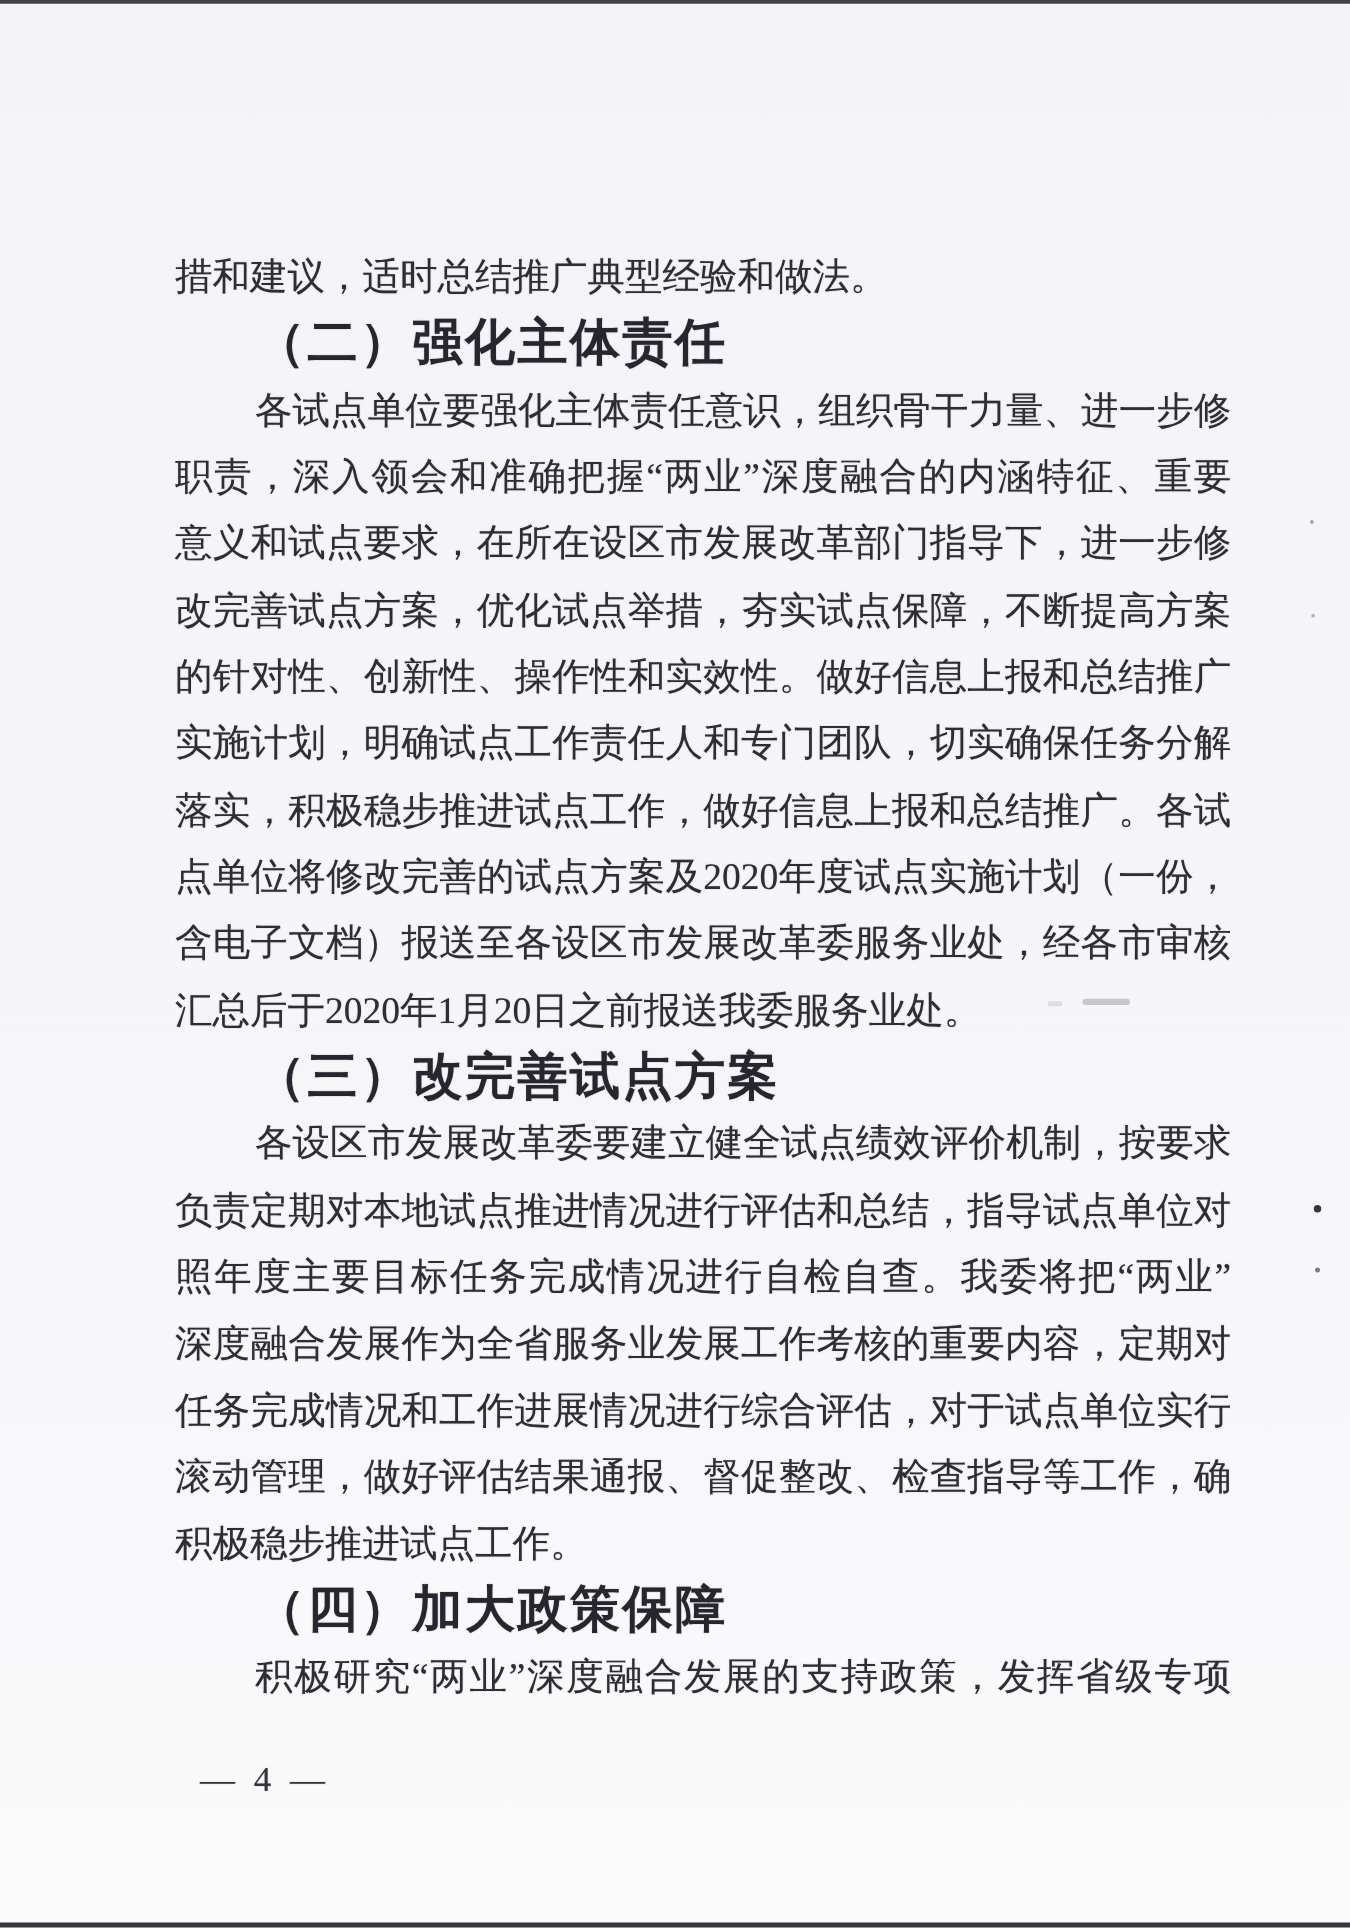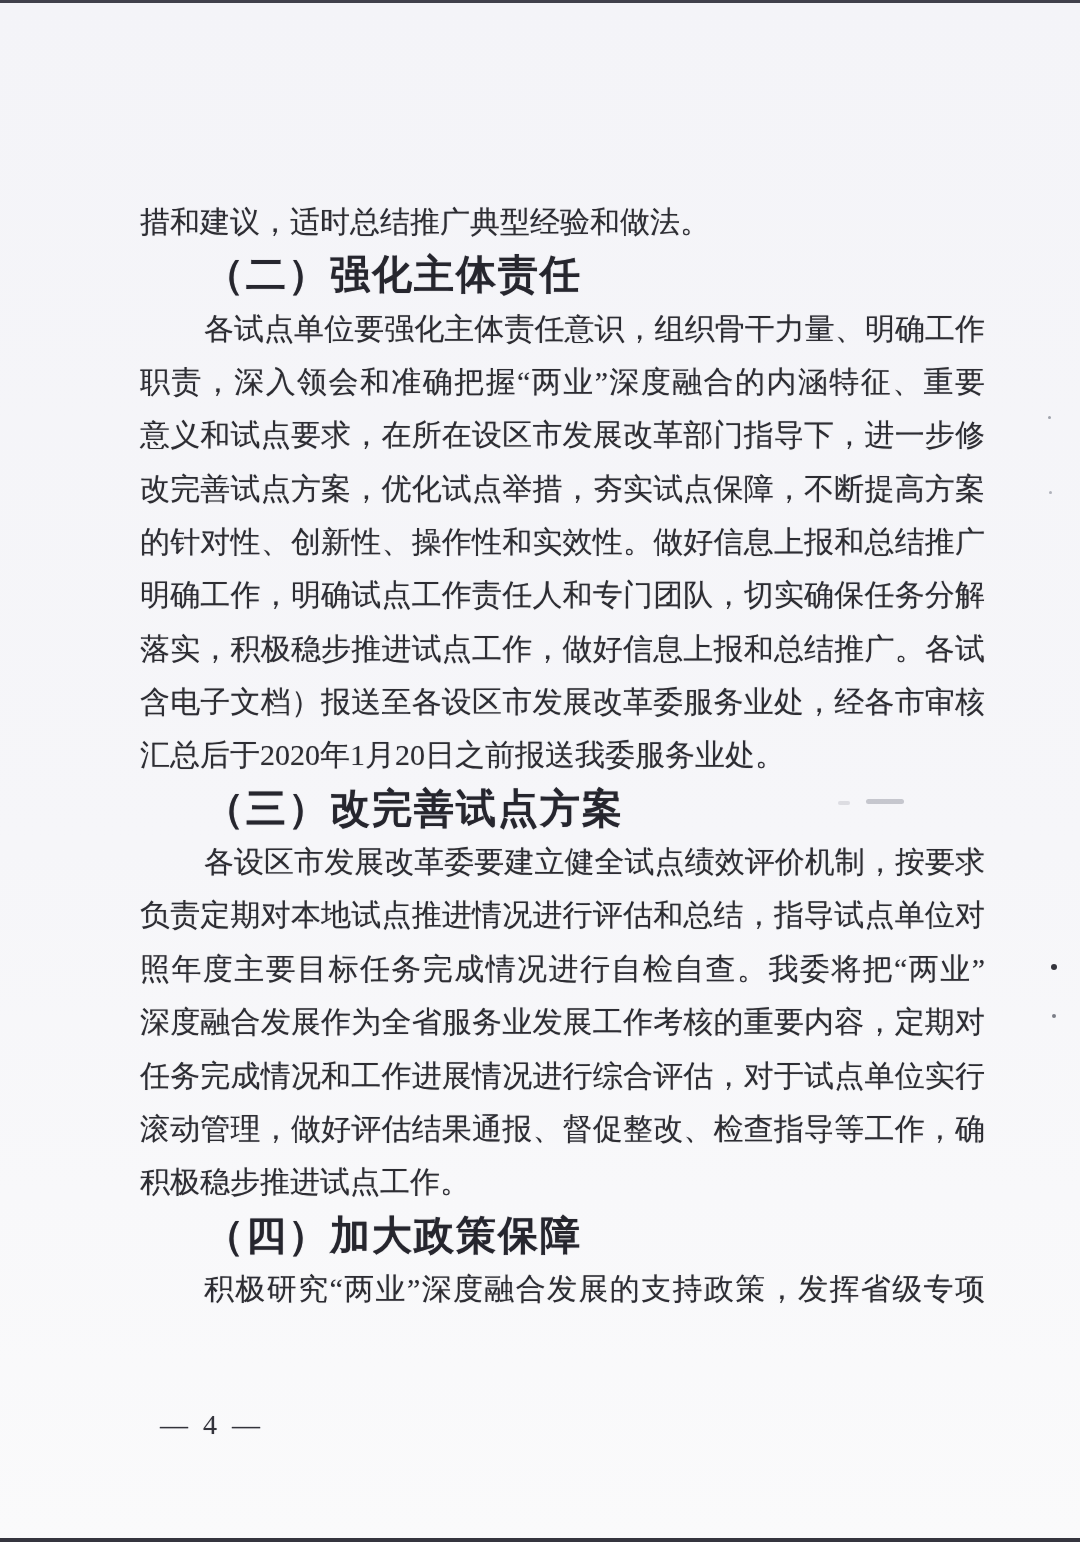--- a/index.html
+++ b/index.html
@@ -93,27 +93,28 @@
 </style>
 </head>
 <body>
 
 <div class="page">
   <div class="edge-top"></div>
 
   <div class="content">
       <div class="line">措和建议，适时总结推广典型经验和做法。</div>
       <div class="line heading indent">（二）强化主体责任</div>
-      <div class="line indent justify">各试点单位要强化主体责任意识，组织骨干力量、明确工作</div>
+      <div class="line indent justify">各试点单位要强化主体责任意识，组织骨干力量、进一步修</div>
       <div class="line justify">职责，深入领会和准确把握“两业”深度融合的内涵特征、重要</div>
       <div class="line justify">意义和试点要求，在所在设区市发展改革部门指导下，进一步修</div>
       <div class="line justify">改完善试点方案，优化试点举措，夯实试点保障，不断提高方案</div>
       <div class="line justify">的针对性、创新性、操作性和实效性。做好信息上报和总结推广</div>
-      <div class="line justify">明确工作，明确试点工作责任人和专门团队，切实确保任务分解</div>
+      <div class="line justify">实施计划，明确试点工作责任人和专门团队，切实确保任务分解</div>
       <div class="line justify">落实，积极稳步推进试点工作，做好信息上报和总结推广。各试</div>
+      <div class="line justify">点单位将修改完善的试点方案及2020年度试点实施计划（一份，</div>
       <div class="line justify">含电子文档）报送至各设区市发展改革委服务业处，经各市审核</div>
       <div class="line">汇总后于2020年1月20日之前报送我委服务业处。</div>
       <div class="line heading indent">（三）改完善试点方案</div>
       <div class="line indent justify">各设区市发展改革委要建立健全试点绩效评价机制，按要求</div>
       <div class="line justify">负责定期对本地试点推进情况进行评估和总结，指导试点单位对</div>
       <div class="line justify">照年度主要目标任务完成情况进行自检自查。我委将把“两业”</div>
       <div class="line justify">深度融合发展作为全省服务业发展工作考核的重要内容，定期对</div>
       <div class="line justify">任务完成情况和工作进展情况进行综合评估，对于试点单位实行</div>
       <div class="line justify">滚动管理，做好评估结果通报、督促整改、检查指导等工作，确</div>
       <div class="line">积极稳步推进试点工作。</div>

